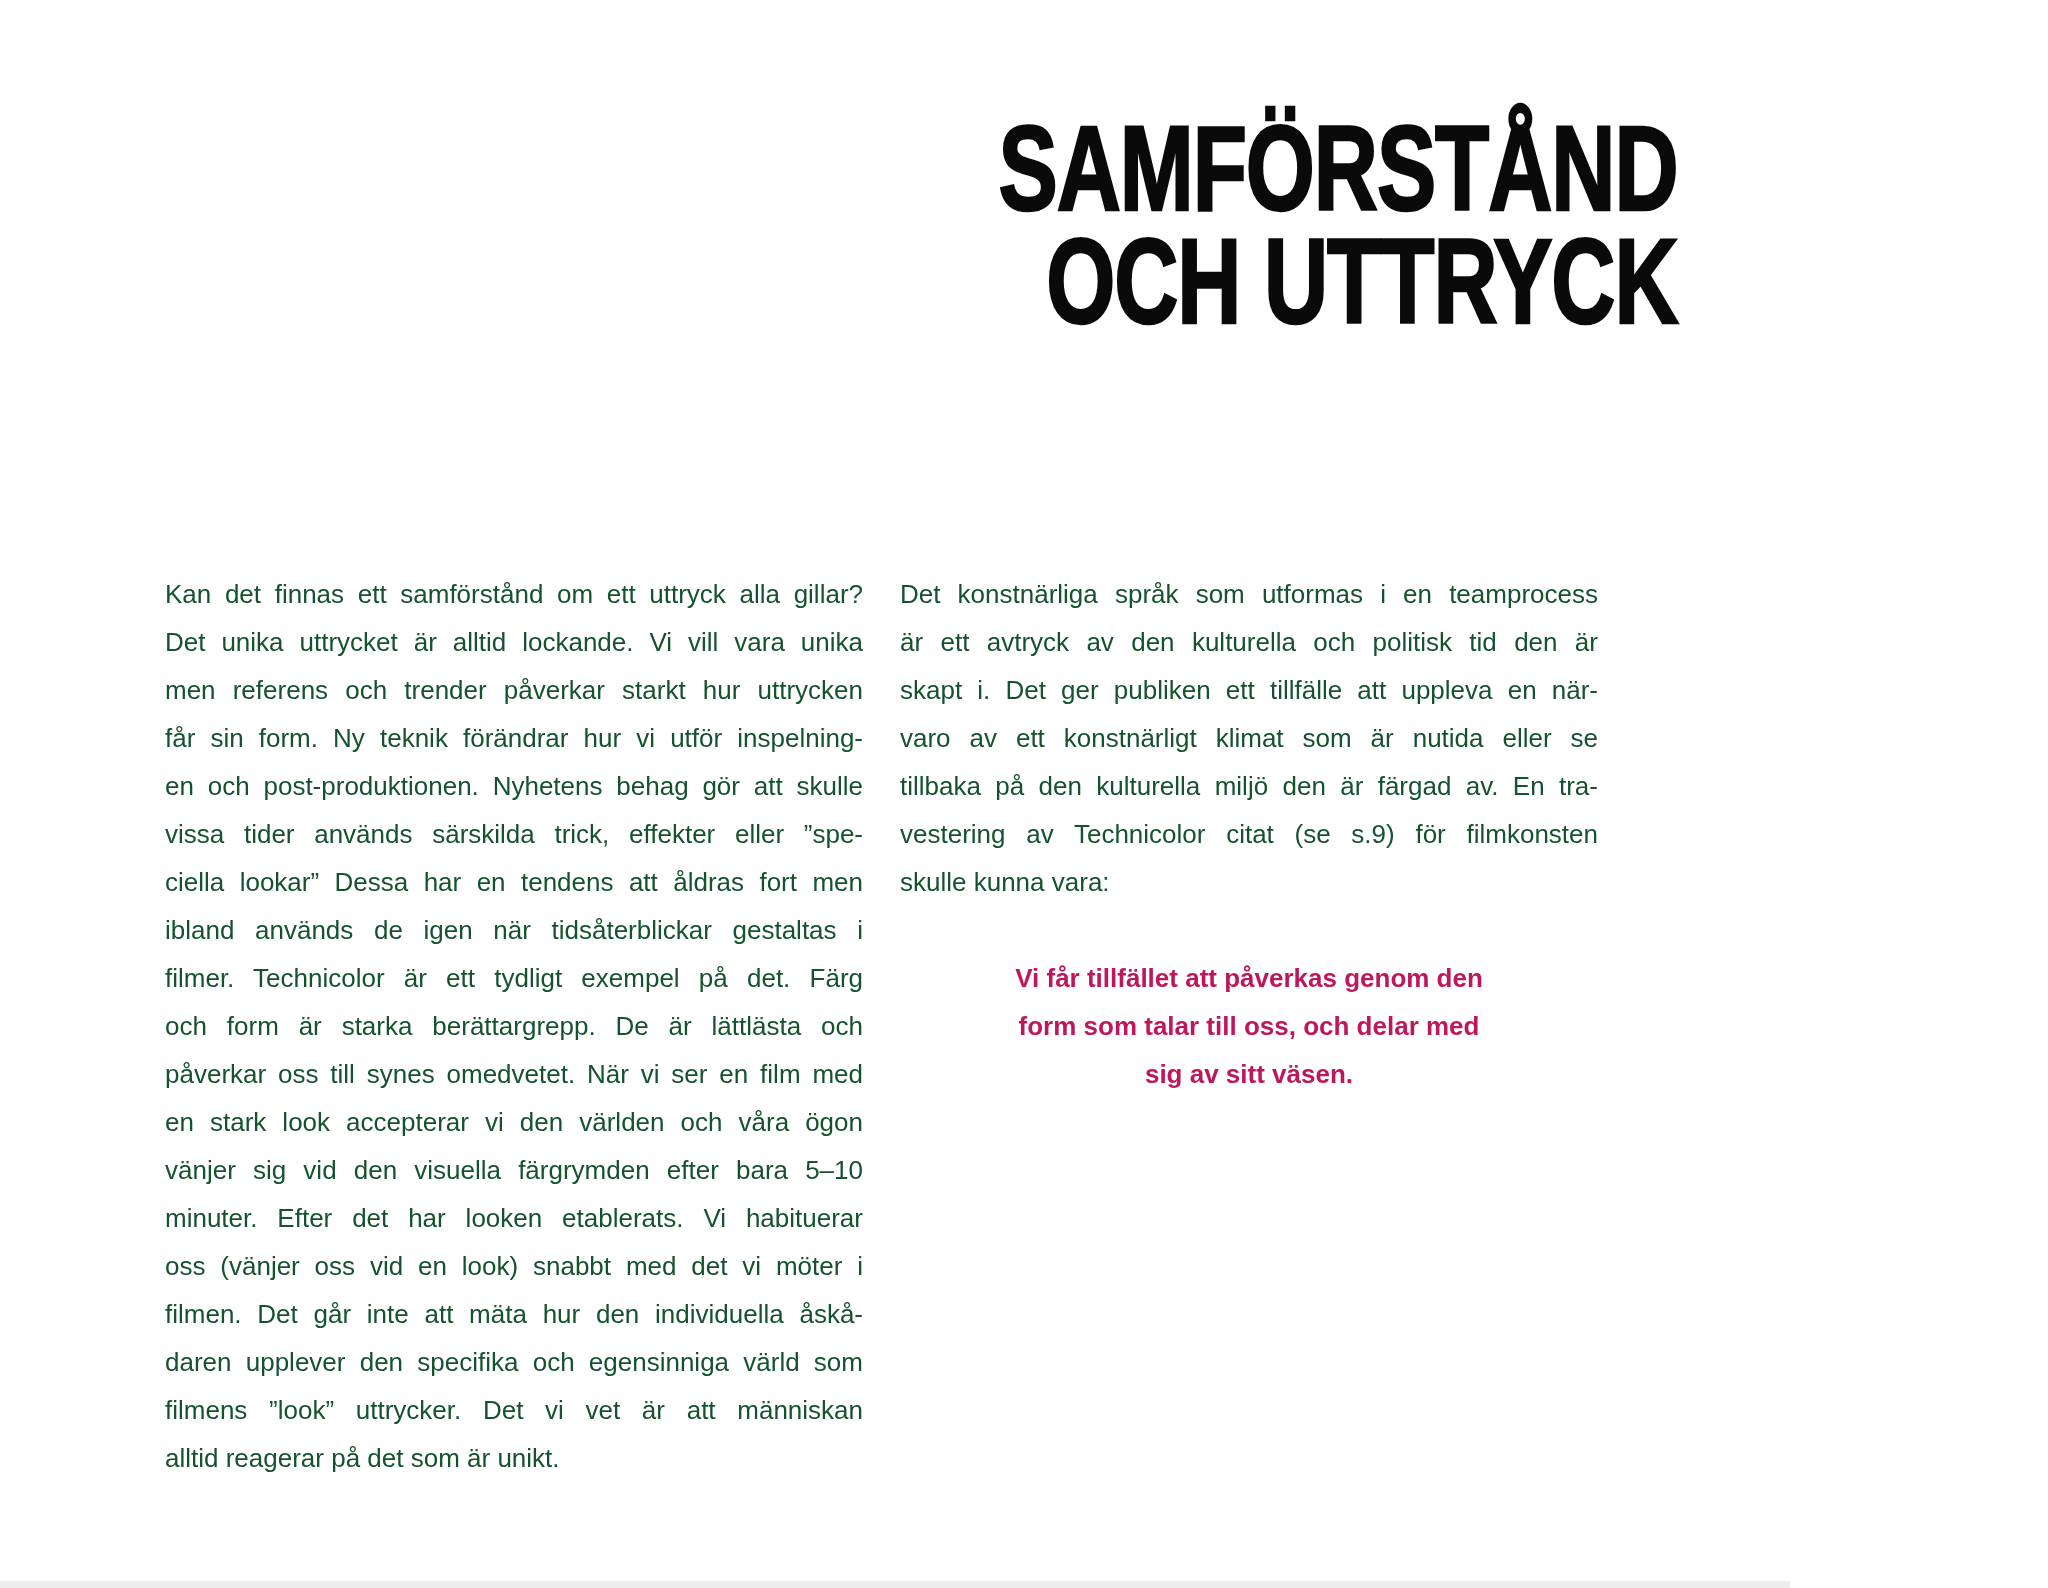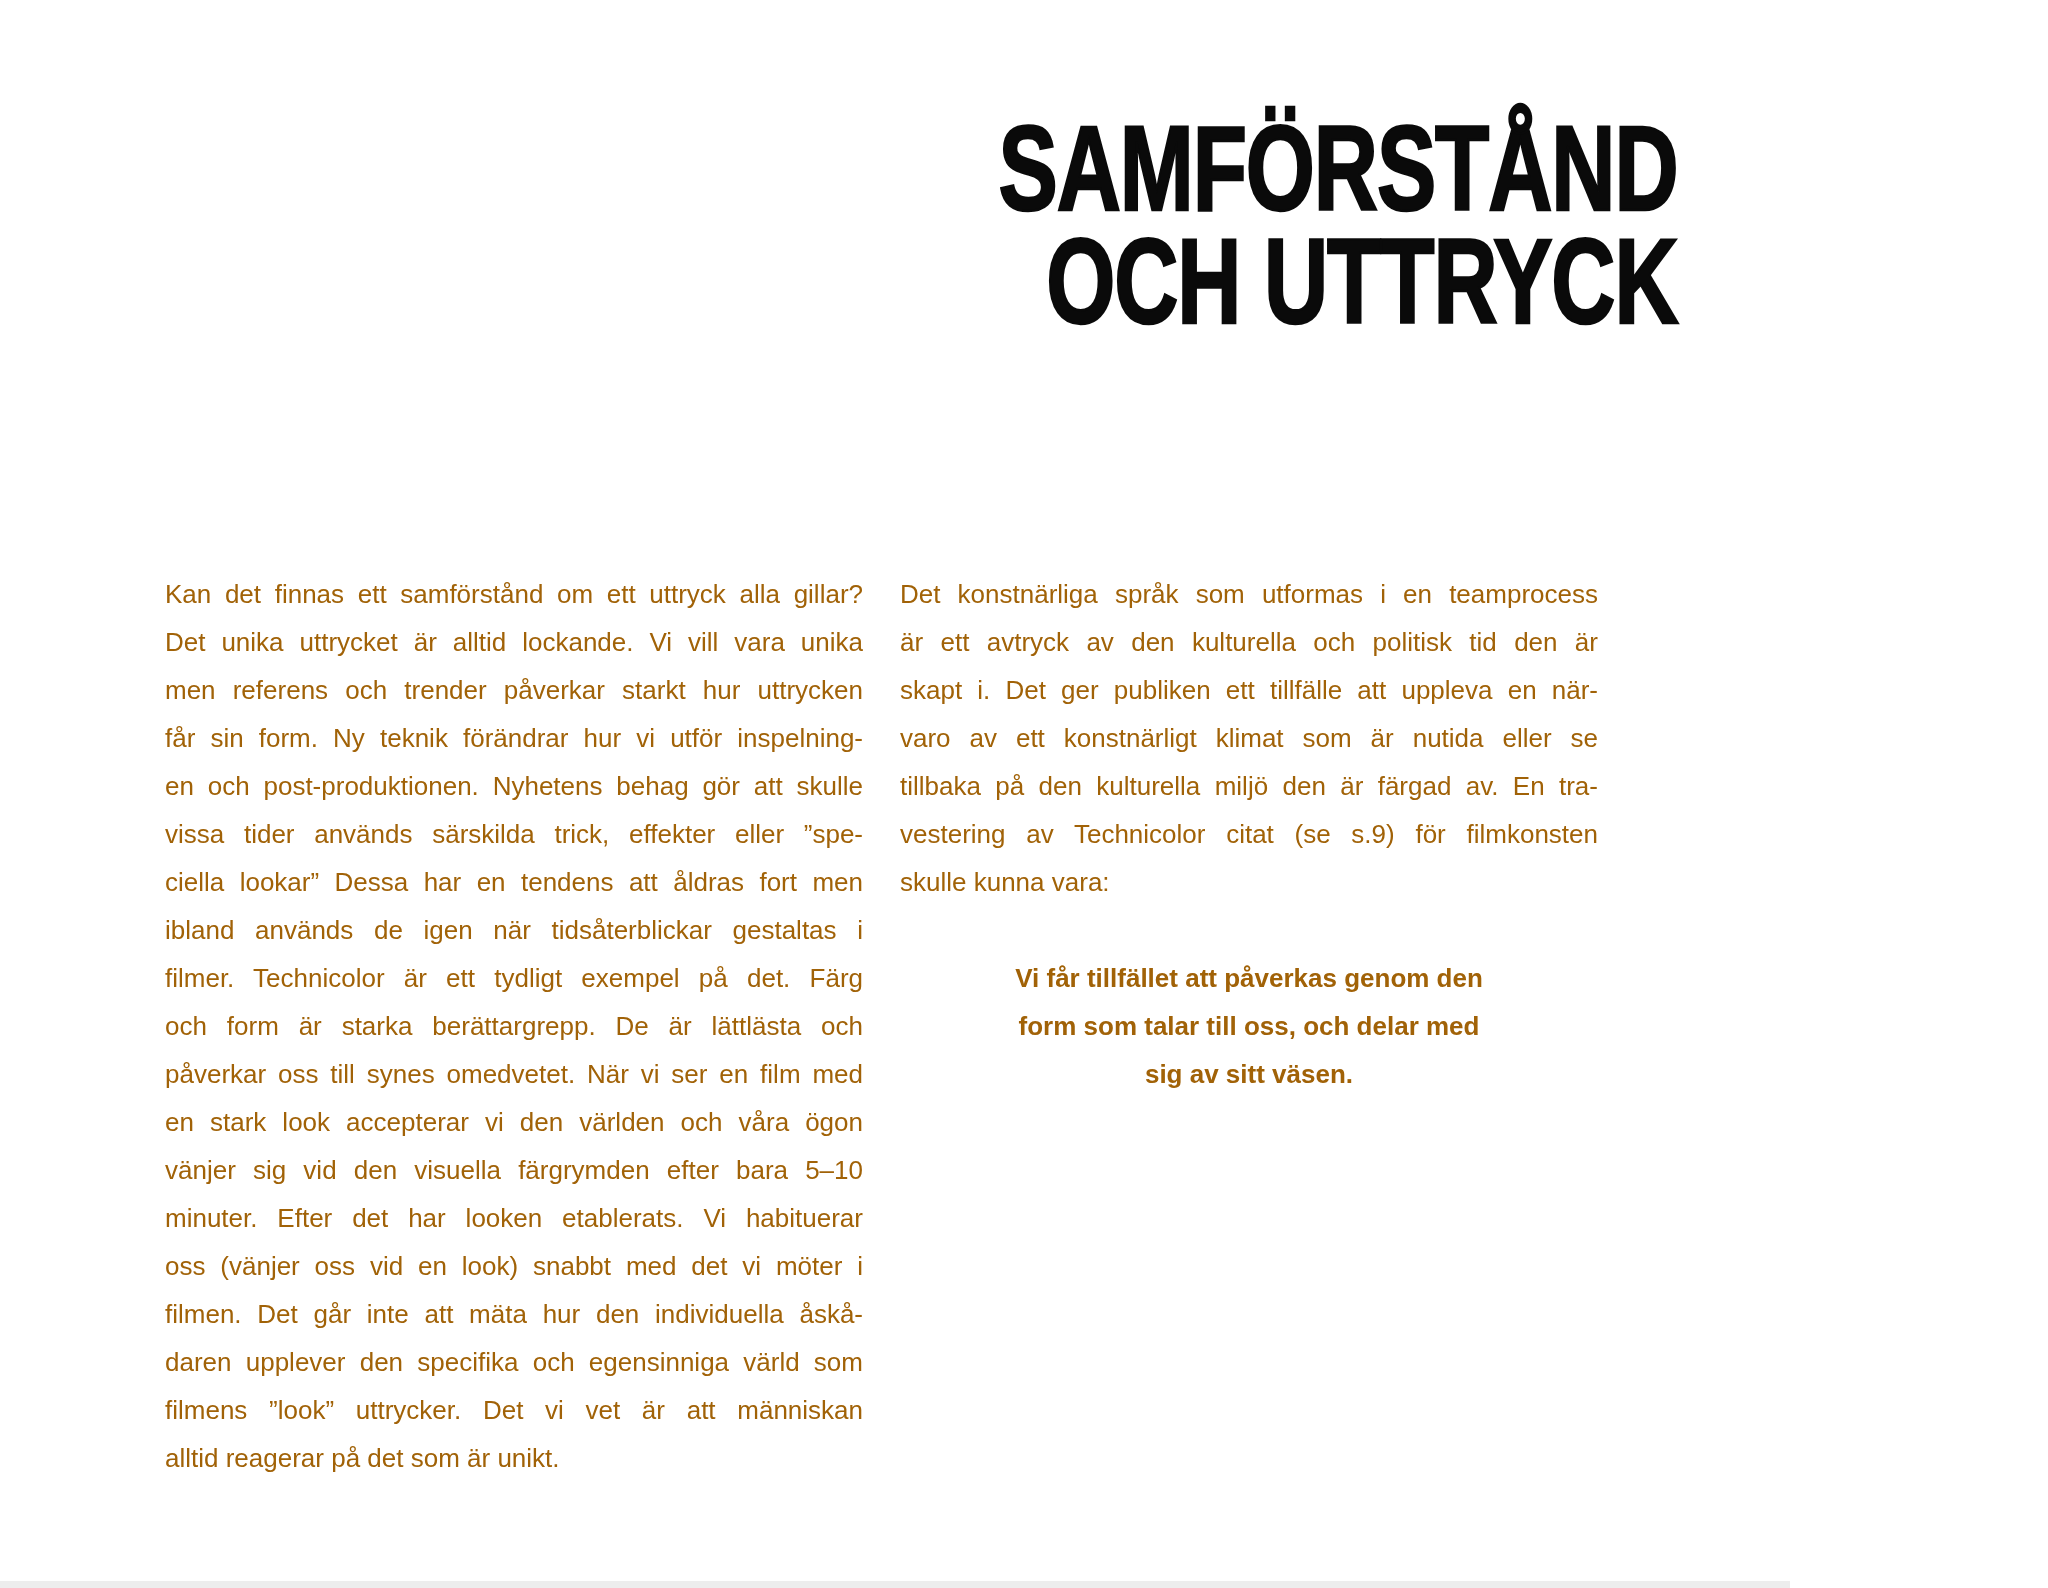--- a/index.html
+++ b/index.html
@@ -51,37 +51,37 @@
   }
   .column-left  { left: 165px; }
   .column-right { left: 900px; }
 
   .bodyline {
     font-size: 26px;
     line-height: 48px;
     white-space: nowrap;
     text-align: justify;
     text-align-last: justify;
-    color: #a16207;
+    color: #14532d;
   }
   .bodyline.last {
     text-align-last: left;
   }
   .quote-block {
     margin-top: 48px;
     text-align: center;
   }
   .qline {
     font-size: 26px;
     line-height: 48px;
     font-weight: 700;
     white-space: nowrap;
     text-align: center;
     text-align-last: center;
-    color: #a16207;
+    color: #be185d;
   }
 </style>
 </head>
 <body>
 
 <div class="page">
 
   <div class="title-block">
     <div class="title-line">SAMFÖRSTÅND</div>
     <div class="title-line">OCH UTTRYCK</div>

